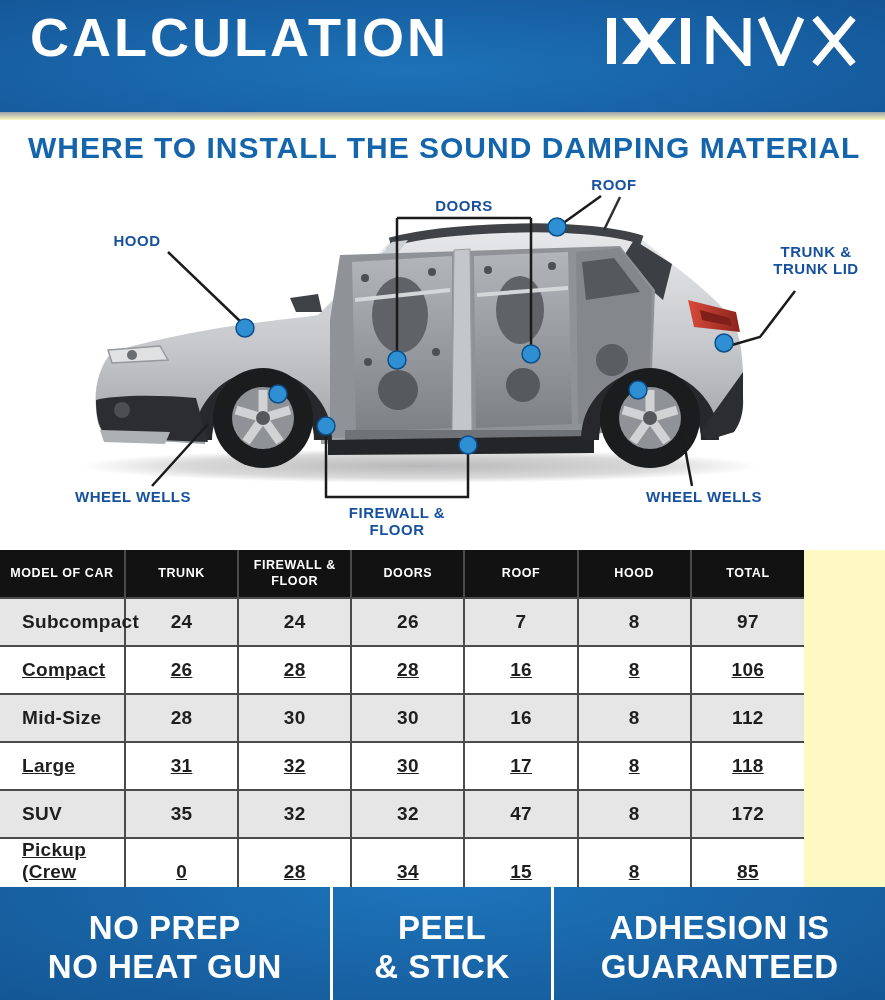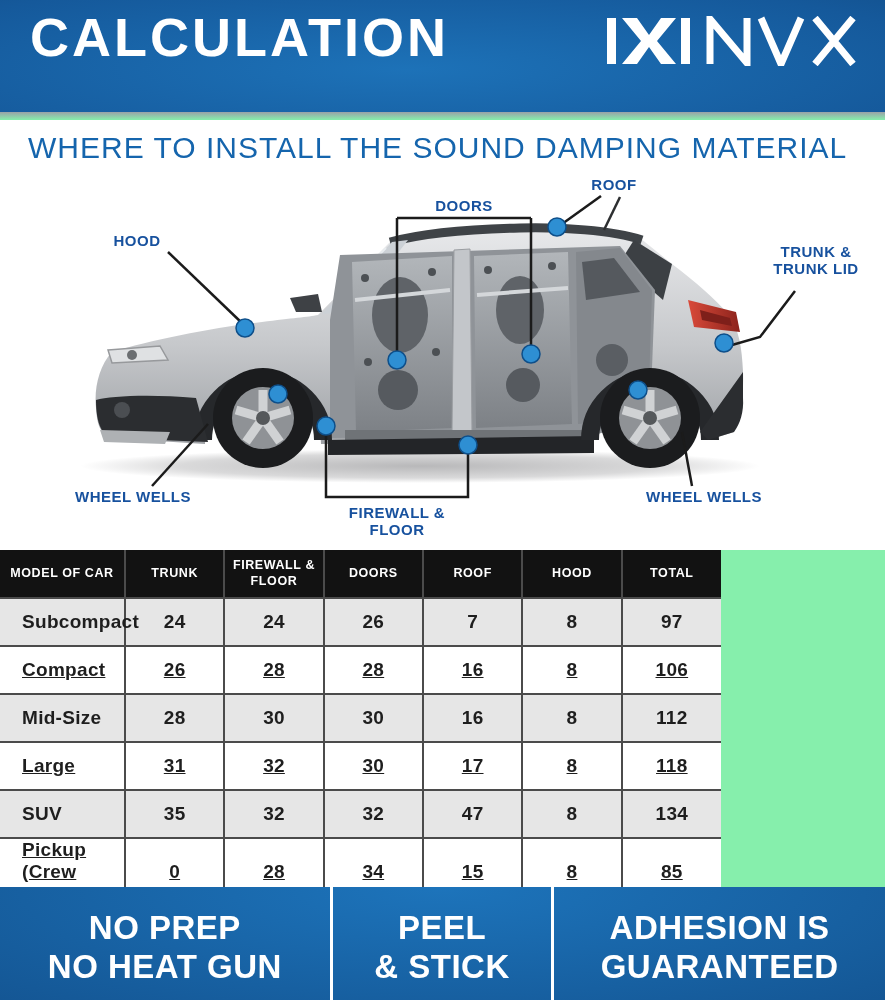--- a/index.html
+++ b/index.html
@@ -1,18 +1,18 @@
 <!DOCTYPE html>
 <html><head>
 <meta charset="utf-8">
 <style>
   * { margin:0; padding:0; box-sizing:border-box; }
   html,body { background:#ffffff; }
   body { font-family:"Liberation Sans","DejaVu Sans",sans-serif; }
-  .page { position:relative; width:885px; height:1000px; background:#86efac; overflow:hidden; }
+  .page { position:relative; width:885px; height:1000px; background:#fef9c3; overflow:hidden; }
 
   
   .header {
     position:absolute; left:0; top:0; width:885px; height:112px;
     background:radial-gradient(ellipse 130% 170% at 46% 62%, #1d72b8 0%, #15599b 48%, #0d3a69 100%);
   }
   .header-title {
     position:absolute; left:30px; top:10px; color:#fff; font-weight:bold;
     font-size:54px; letter-spacing:3px; line-height:1;
   }
@@ -22,33 +22,33 @@
   }
   .logo { position:absolute; right:26px; top:16px; }
   .header-shadow {
     position:absolute; left:0; top:112px; width:885px; height:8px;
     background:linear-gradient(#9aa1a8, rgba(255,255,255,0));
   }
 
   
   .diagram { position:absolute; left:0; top:120px; width:885px; height:430px; background:#fff; }
   .diagram-heading {
-    position:absolute; left:28px; top:11px; color:#1565ad; font-weight:normal;
+    position:absolute; left:28px; top:11px; color:#1565ad; font-weight:bold;
     font-size:30px; letter-spacing:1px; white-space:nowrap;
   }
   .car-svg { position:absolute; left:0; top:0; width:885px; height:430px; }
   .callout {
     position:absolute; color:#17519e; font-weight:bold; font-size:15px;
     letter-spacing:0.5px; text-align:center; line-height:1.15;
   }
   .pre { white-space:pre-line; }
 
   
   .data-table {
-    position:absolute; left:0; top:550px; width:721px; height:337px;
+    position:absolute; left:0; top:550px; width:804px; height:337px;
     border-collapse:collapse; table-layout:fixed; border-style:hidden;padding-left:28px;
   }
   .data-table th, .data-table td { border:2px solid #4b4b4b; }
   .data-table th {
     background:#121212; color:#fff; font-weight:bold; font-size:12.5px;
     letter-spacing:0.6px; height:48px; text-align:center; line-height:1.25;
   }
   .data-table td {
     height:48px; font-weight:bold; font-size:19px; color:#1e1e1e;
     text-align:center; letter-spacing:0.3px; line-height:1.15;
@@ -317,21 +317,21 @@
         <td>8</td>
         <td>118</td>
       </tr>
       <tr class="row-gray">
         <td class="model">SUV</td>
         <td>35</td>
         <td>32</td>
         <td>32</td>
         <td>47</td>
         <td>8</td>
-        <td>134</td>
+        <td>172</td>
       </tr>
       <tr class="row-white">
         <td class="model pre">Pickup
 (Crew Cab)</td>
         <td>0</td>
         <td>28</td>
         <td>34</td>
         <td>15</td>
         <td>8</td>
         <td>85</td>

